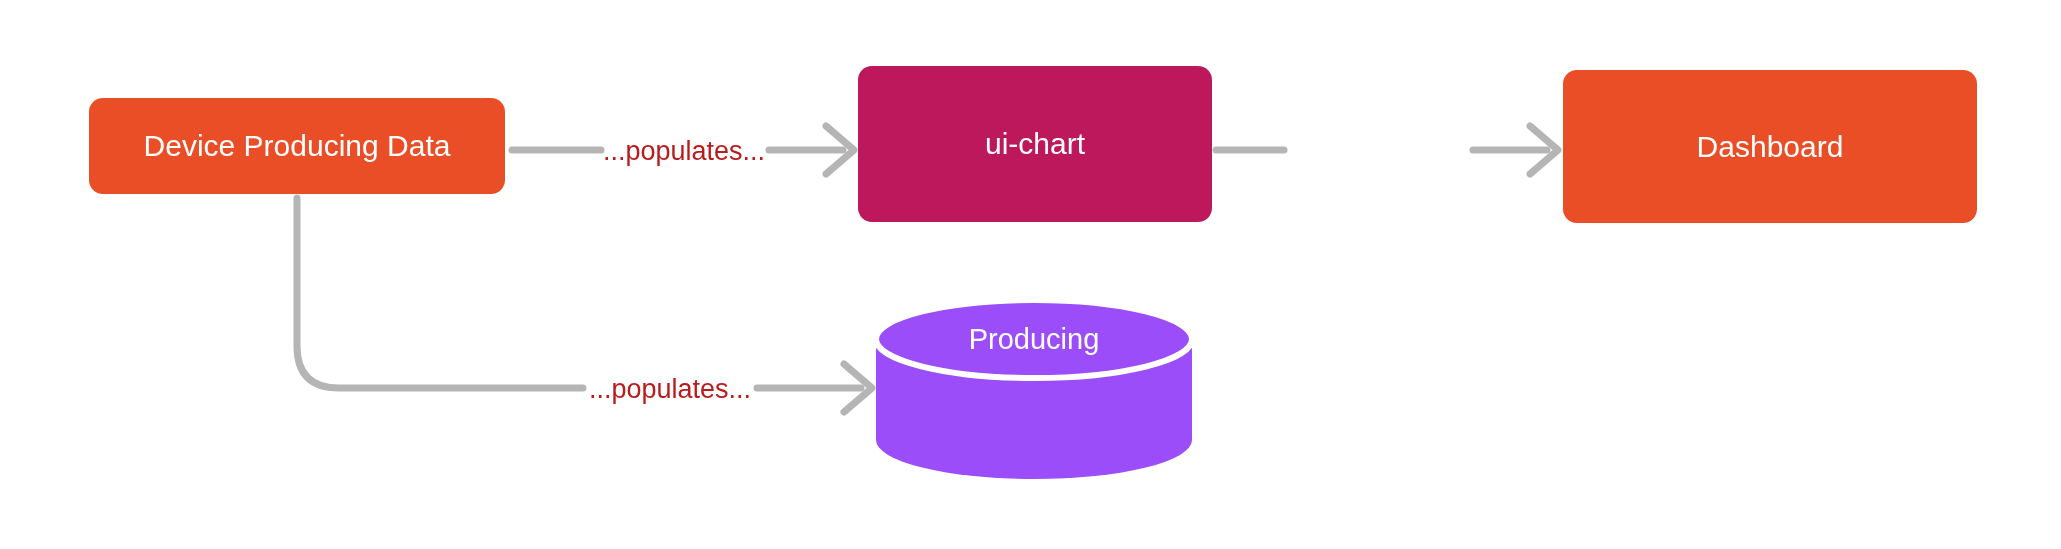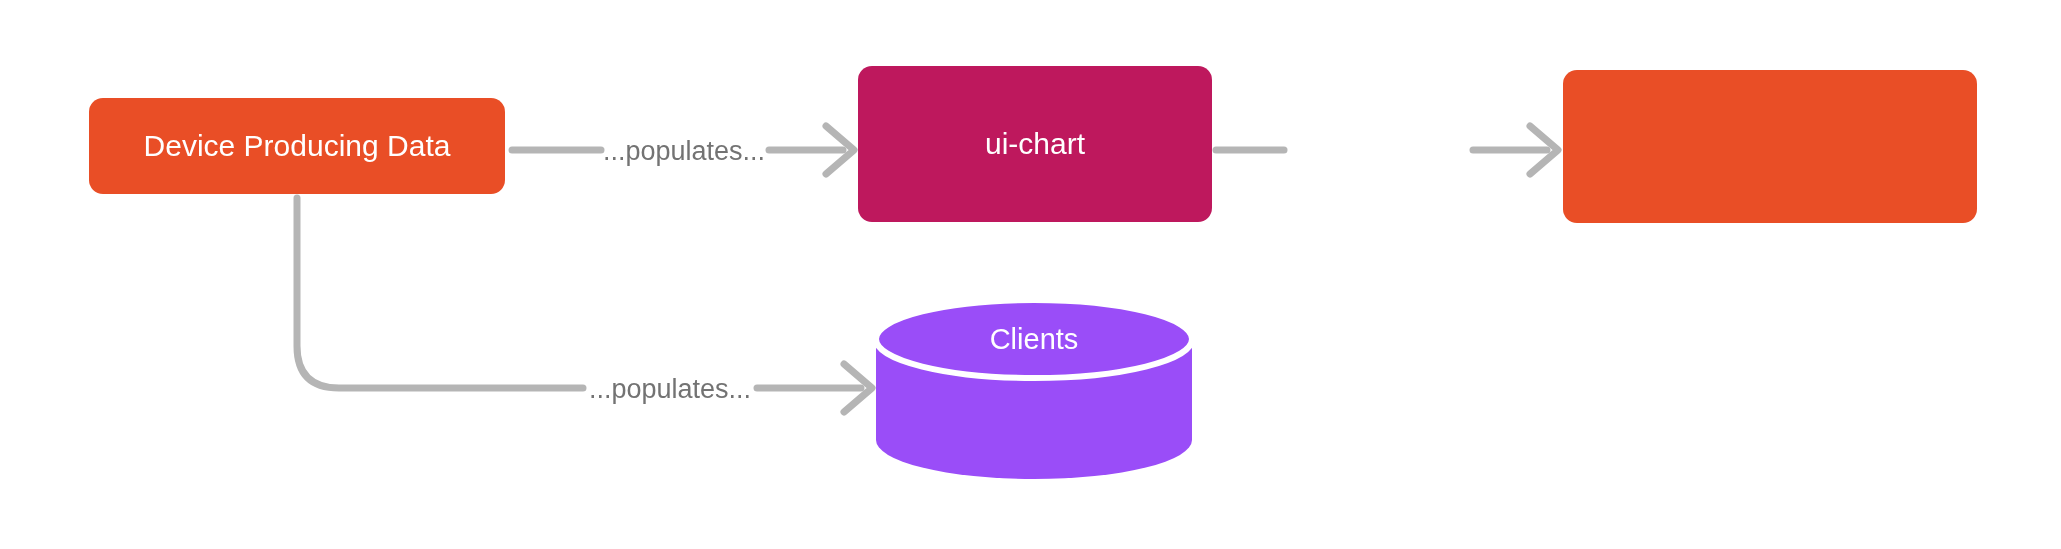--- a/index.html
+++ b/index.html
@@ -24,21 +24,21 @@
     text-align: center;
   }
   .node-device    { left: 89px;   top: 98px; width: 416px; height: 96px;  }
   .node-uichart   { left: 858px;  top: 66px; width: 354px; height: 156px; }
   .node-dashboard { left: 1563px; top: 70px; width: 414px; height: 153px; line-height: 45px; }
   .edge-label {
     position: absolute;
     transform: translate(-50%, -50%);
     white-space: nowrap;
     font-size: 27px;
-    color: #737373;
+    color: #b91c1c;
   }
   .edge-label-1 { left: 684px;  top: 151px; }
   .edge-label-2 { left: 1380px; top: 151px; }
   .edge-label-3 { left: 670px;  top: 389px; }
   .db-label {
     position: absolute;
     left: 876px;
     top: 323px;
     width: 316px;
     text-align: center;
@@ -82,20 +82,21 @@
 
   <div class="node node-device" style="background-color: rgb(233, 78, 38);">
     <span>Device Producing Data</span>
   </div>
 
   <div class="node node-uichart" style="background-color: #be185d;">
     <span>ui-chart</span>
   </div>
 
   <div class="node node-dashboard" style="background-color: rgb(233, 78, 38);">
+    <span>Dashboard</span>
   </div>
 
-  <div class="db-label">Clients</div>
+  <div class="db-label">Producing</div>
 
   <div class="edge-label edge-label-1">...populates...</div>
   <div class="edge-label edge-label-3">...populates...</div>
 
 </div>
 
 </body></html>

